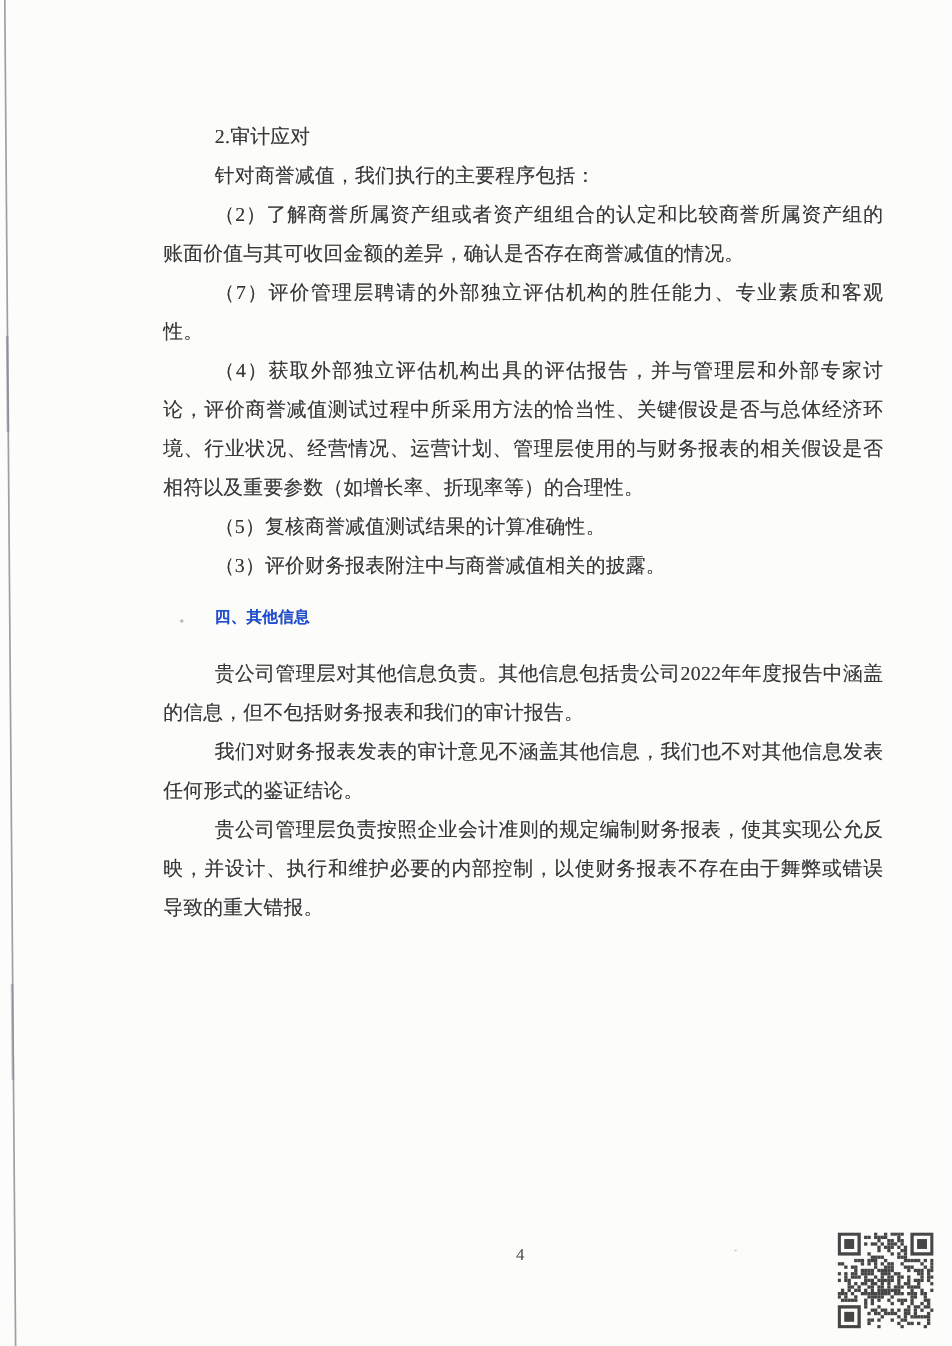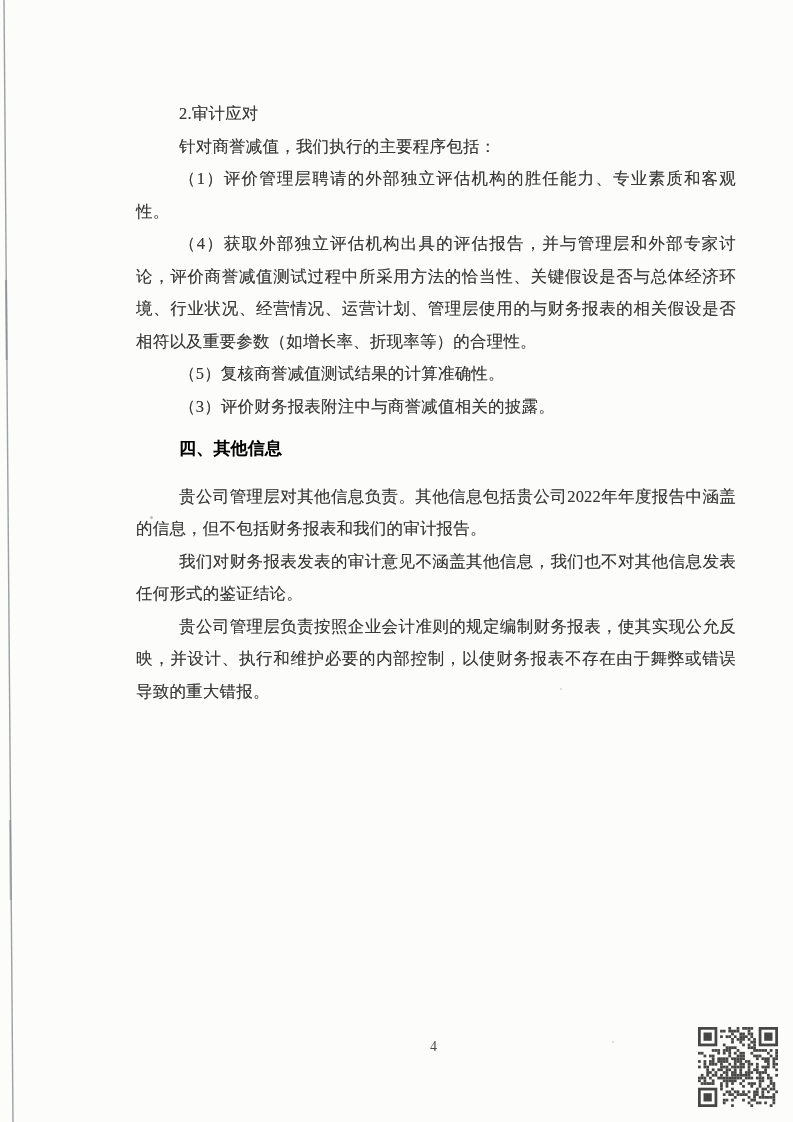--- a/index.html
+++ b/index.html
@@ -38,23 +38,23 @@
     color:#383838;
     text-align:justify;
     text-shadow:0 0 .5px rgba(70,70,70,.55);
     letter-spacing:.2px;
   }
   .content p{
     margin:0;
     text-indent:43px;
   }
   .content h3{
-    font-size:17px;
+    font-size:13px;
     font-weight:bold;
-    color:#000000;
+    color:#1d4ed8;
     margin:10px 0 15px;
     text-indent:43px;
     line-height:32.5px;
   }
   .page-number{
     position:absolute;
     left:430px;top:1039px;
     font-size:14px;
     color:#4a4a4a;
   }
@@ -77,21 +77,22 @@
   </svg>
 
   <span class="speck s1"></span>
   <span class="speck s2"></span>
   <span class="speck s3"></span>
   <span class="speck s4"></span>
 
   <div class="content">
     <p>2.审计应对</p>
     <p>针对商誉减值，我们执行的主要程序包括：</p>
-    <p>（1）评价管理层聘请的外部独立评估机构的胜任能力、专业素质和客观性。</p>
+    <p>（2）了解商誉所属资产组或者资产组组合的认定和比较商誉所属资产组的账面价值与其可收回金额的差异，确认是否存在商誉减值的情况。</p>
+    <p>（7）评价管理层聘请的外部独立评估机构的胜任能力、专业素质和客观性。</p>
     <p>（4）获取外部独立评估机构出具的评估报告，并与管理层和外部专家讨论，评价商誉减值测试过程中所采用方法的恰当性、关键假设是否与总体经济环境、行业状况、经营情况、运营计划、管理层使用的与财务报表的相关假设是否相符以及重要参数（如增长率、折现率等）的合理性。</p>
     <p>（5）复核商誉减值测试结果的计算准确性。</p>
     <p>（3）评价财务报表附注中与商誉减值相关的披露。</p>
     <h3>四、其他信息</h3>
     <p>贵公司管理层对其他信息负责。其他信息包括贵公司2022年年度报告中涵盖的信息，但不包括财务报表和我们的审计报告。</p>
     <p>我们对财务报表发表的审计意见不涵盖其他信息，我们也不对其他信息发表任何形式的鉴证结论。</p>
     <p>贵公司管理层负责按照企业会计准则的规定编制财务报表，使其实现公允反映，并设计、执行和维护必要的内部控制，以使财务报表不存在由于舞弊或错误导致的重大错报。</p>
   </div>
 
   <div class="page-number">4</div>

